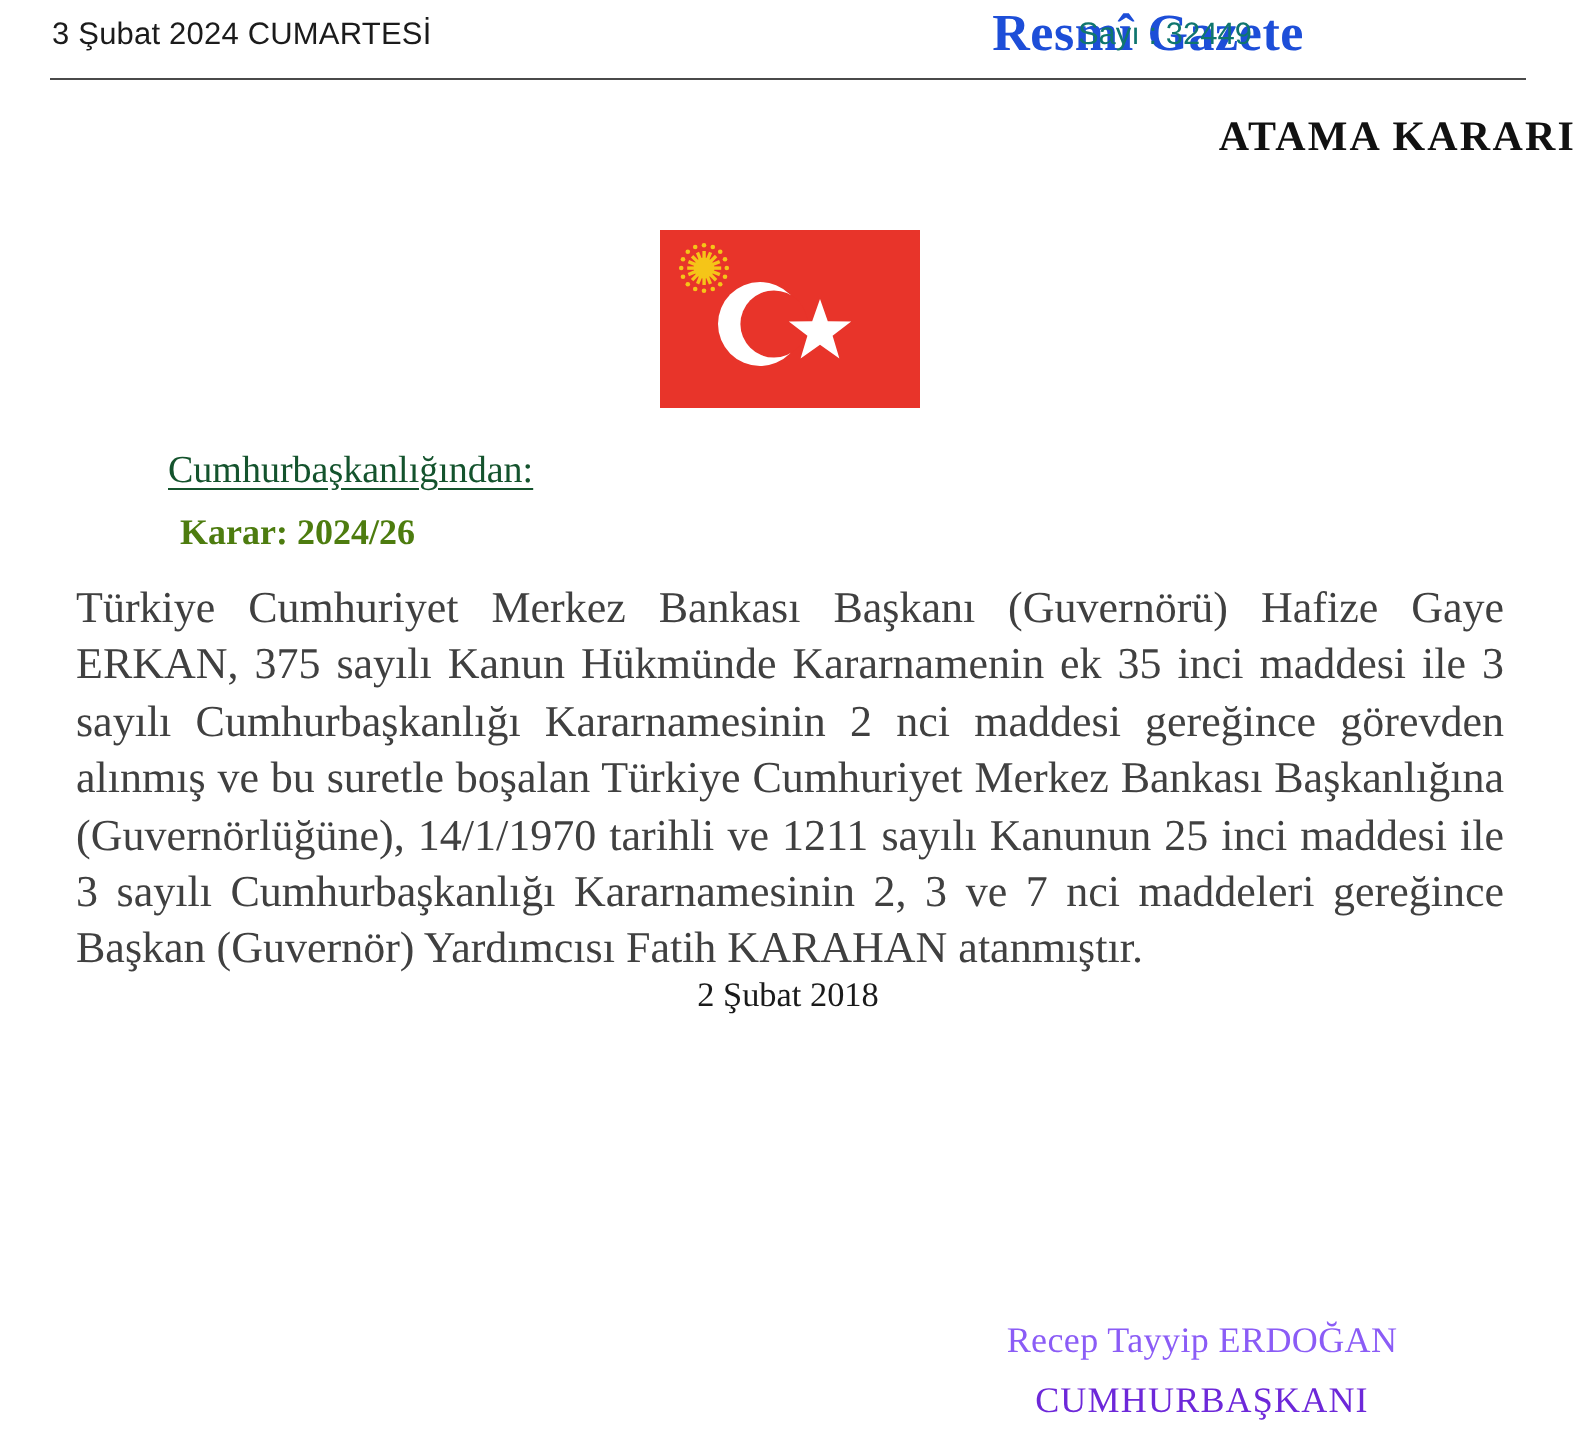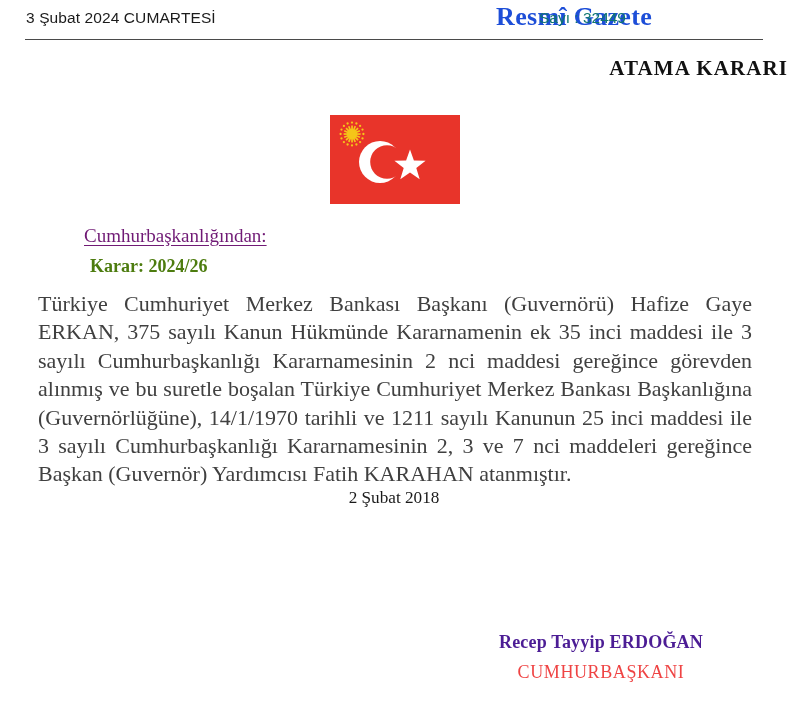--- a/index.html
+++ b/index.html
@@ -88,21 +88,21 @@
     height: 89px;
   }
   .flag-wrap svg { display: block; }
 
   
   .issuer {
     position: absolute;
     left: 84px;
     top: 225px;
     font-size: 19px;
-    color: #701a75;
+    color: #14532d;
     text-decoration: underline;
     text-underline-offset: 3px;
     white-space: nowrap;
   }
   .decision-no {
     position: absolute;
     left: 90px;
     top: 256px;
     font-size: 18px;
     font-weight: bold;
@@ -138,29 +138,30 @@
   
   .signature {
     position: absolute;
     left: 436px;
     top: 632px;
     width: 330px;
     text-align: center;
   }
   .signature-name {
     font-size: 18px;
-    font-weight: bold;
-    color: #4c1d95;
+    font-weight: normal;
+    color: #8b5cf6;
     letter-spacing: 0.2px;
     white-space: nowrap;
+    margin-top: 28px;
   }
   .signature-role {
     margin-top: 9px;
     font-size: 18px;
-    color: #ef4444;
+    color: #6d28d9;
     letter-spacing: 0.6px;
     white-space: nowrap;
   }
 </style>
 </head>
 <body>
 
 <div class="masthead">
   <div class="masthead-date">3 Şubat 2024 CUMARTESİ</div>
 

